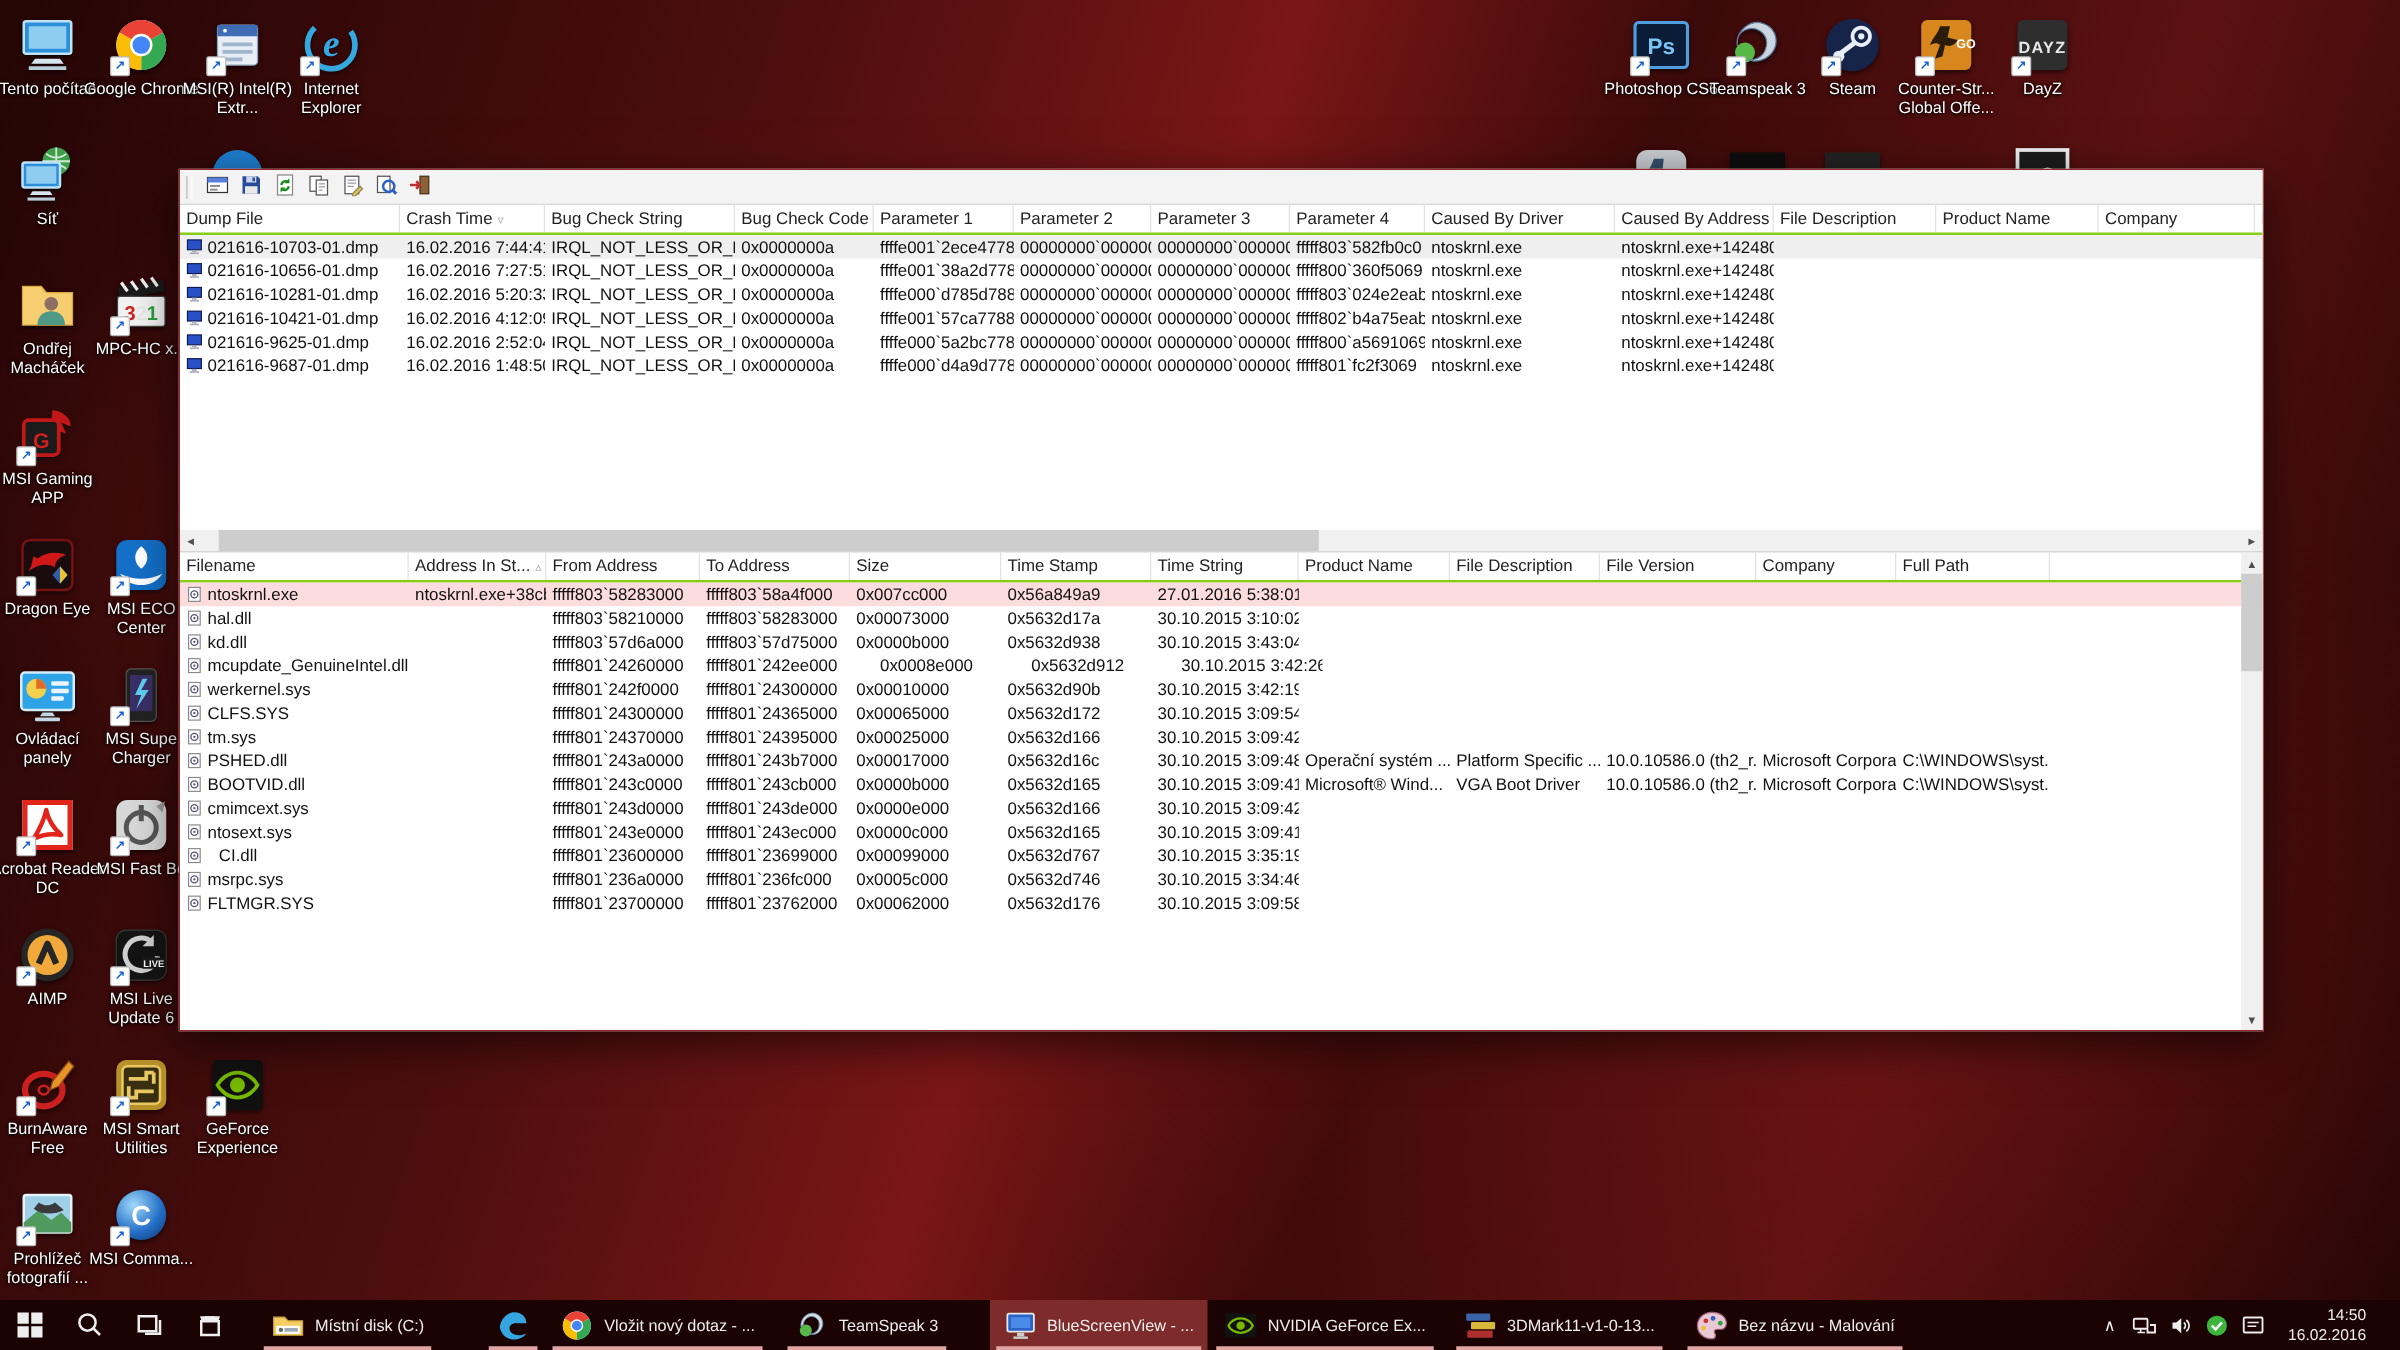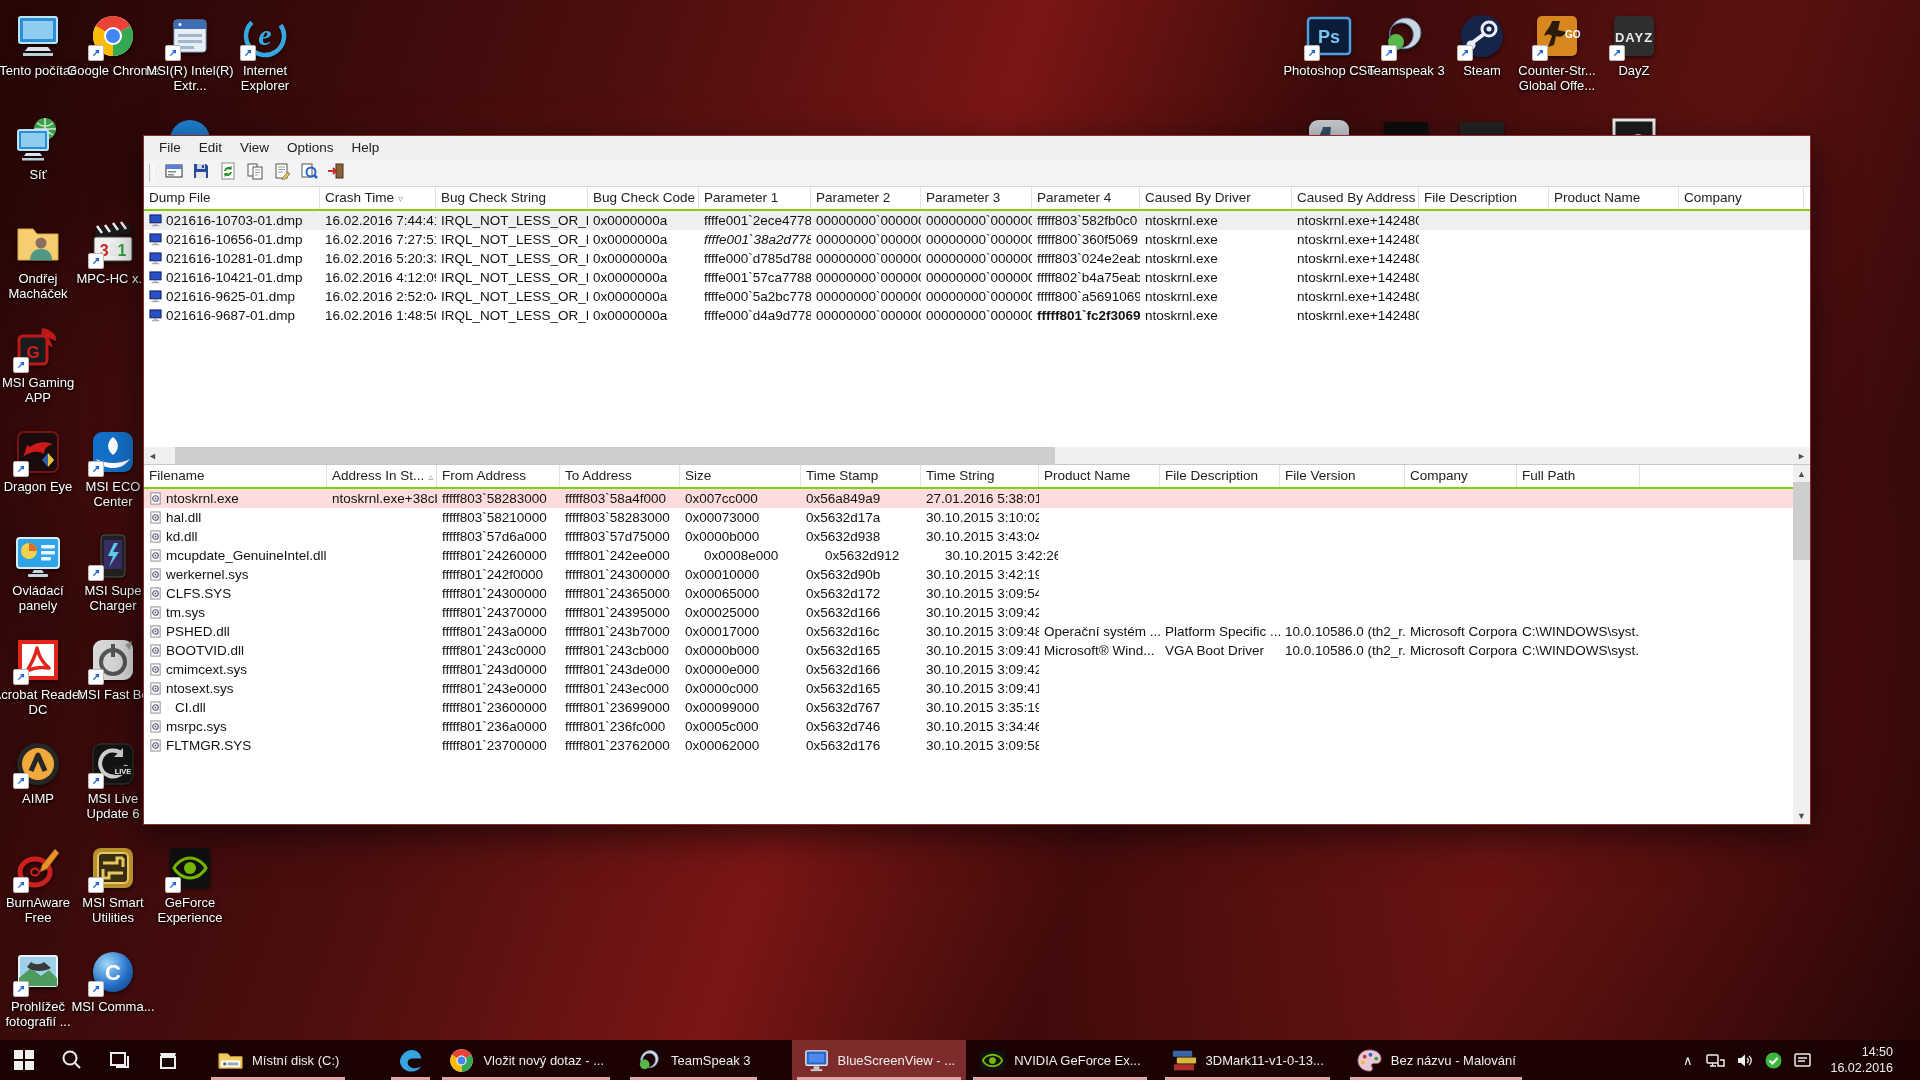--- a/index.html
+++ b/index.html
@@ -414,27 +414,20 @@
           <svg viewBox="0 0 48 48">
             <rect x="4" y="4" width="40" height="40" fill="#1c1c1c" stroke="#f0f0f0" stroke-width="3"></rect>
             <circle cx="28" cy="25" r="7" fill="#d8dde2"></circle>
             <path d="M11 33c7-2 16-2 24 0" stroke="#888" stroke-width="2" fill="none"></path>
           </svg>
         </div>
       </div>
     </div>
 
   <div class="bsv">
-    <div class="menubar" id="menubar">
-        <div class="menu-item">File</div>
-        <div class="menu-item">Edit</div>
-        <div class="menu-item">View</div>
-        <div class="menu-item">Options</div>
-        <div class="menu-item">Help</div>
-      </div>
     <div class="toolbar" id="toolbar">
         <div class="grip"></div>
         <div class="tool-btn">
           <span><svg width="18" height="18" viewBox="0 0 18 18">
               <rect x="1" y="3" width="16" height="12" fill="#fff" stroke="#333"></rect>
               <rect x="1" y="3" width="16" height="4" fill="#5a7edc"></rect>
               <rect x="3" y="9" width="8" height="1.5" fill="#888"></rect>
               <rect x="3" y="12" width="6" height="1.5" fill="#888"></rect>
             </svg></span>
         </div>
@@ -566,21 +559,21 @@
             </div>
             <div class="td" style="width: 106px;">
               <span>16.02.2016 7:27:51</span>
             </div>
             <div class="td" style="width: 142px;">
               <span>IRQL_NOT_LESS_OR_EQ...</span>
             </div>
             <div class="td" style="width: 101px;">
               <span>0x0000000a</span>
             </div>
-            <div class="td" style="width: 102px; font-style: italic;">
+            <div class="td" style="width: 102px;">
               <span>ffffe001`38a2d778</span>
             </div>
             <div class="td" style="width: 100px;">
               <span>00000000`000000...</span>
             </div>
             <div class="td" style="width: 101px;">
               <span>00000000`000000...</span>
             </div>
             <div class="td" style="width: 98px;">
               <span>fffff800`360f5069</span>
@@ -779,21 +772,21 @@
             </div>
             <div class="td" style="width: 102px;">
               <span>ffffe000`d4a9d778</span>
             </div>
             <div class="td" style="width: 100px;">
               <span>00000000`000000...</span>
             </div>
             <div class="td" style="width: 101px;">
               <span>00000000`000000...</span>
             </div>
-            <div class="td" style="width: 98px; font-weight: bold;">
+            <div class="td" style="width: 98px;">
               <span>fffff801`fc2f3069</span>
             </div>
             <div class="td" style="width: 142px;">
               <span>ntoskrnl.exe</span>
             </div>
             <div class="td" style="width: 117px;">
               <span>ntoskrnl.exe+142480</span>
             </div>
             <div class="td" style="width: 120px;">
               <span></span>

